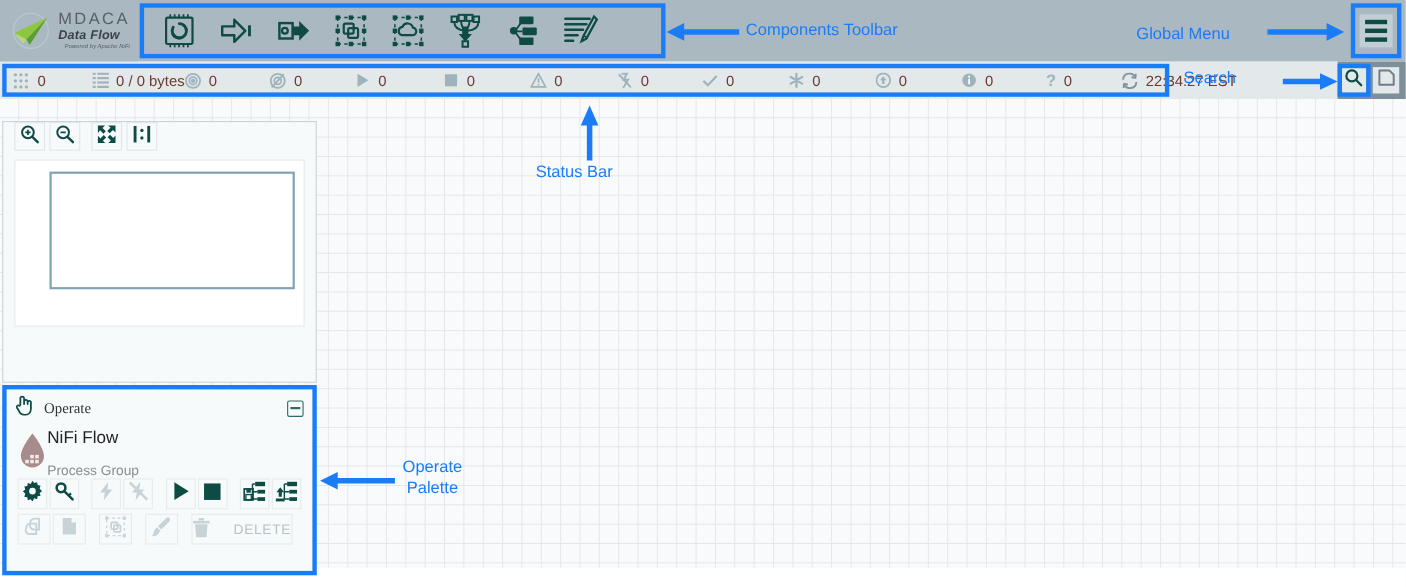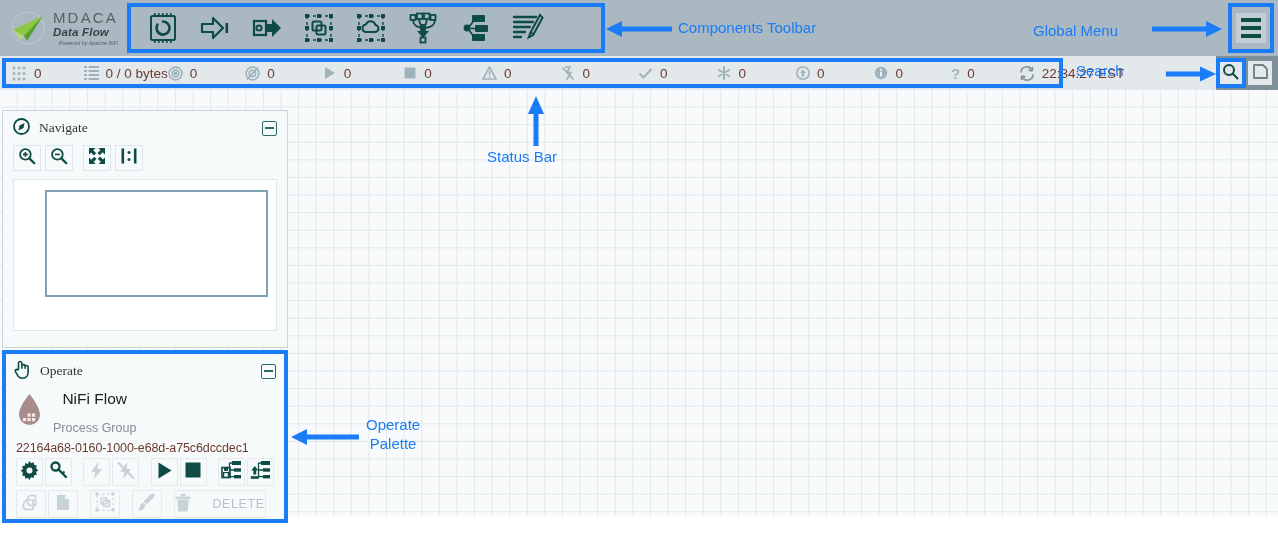--- a/index.html
+++ b/index.html
@@ -175,21 +175,21 @@
     background: #fff;
   }
 
   #operate-panel {
     position: absolute; left: 2px; top: 350px;
     width: 286px; height: 173px;
     background: #f7fafb;
     border: 4px solid #1a7cf7;
   }
   #op-body { padding: 2px 10px 0 10px; }
-  .op-head { display: flex; align-items: flex-start; gap: 10px; text-align: center; }
+  .op-head { display: flex; align-items: flex-start; gap: 0; }
   .op-drop { width: 27px; height: 36px; flex: 0 0 27px; margin-top:2px;}
   .op-name { font-size: 15.5px; color: #222; line-height: 1.1; }
   .op-type { font-size: 12.5px; color: #888e91; margin-top: 14px; }
   .op-id {
     font-size: 12.5px; color: #6b3b32;
     margin: 6px 0 3px 0; letter-spacing: -0.1px;
     font-family: "Liberation Sans", sans-serif;
   }
   .op-row { display: flex; align-items: center; gap: 2px; }
   .op-row.second { margin-top: 4px; }
@@ -533,32 +533,20 @@
           <path d="M2 2 h9 l4 4 v9 h-13 z" stroke-linejoin="round"></path>
         </svg>
       </span>
     </div>
   </div>
 
   <div id="status-box-outline"></div>
   <div id="search-box-outline"></div>
 
   <div id="navigate-panel">
-    <div class="panel-header">
-      <span>
-        <svg width="17" height="17" viewBox="0 0 17 17">
-          <circle cx="8.5" cy="8.5" r="7.5" fill="none" stroke="#0d4b44" stroke-width="1.8"></circle>
-          <path d="M11.5 5 L6.5 7.5 L5.5 12.5 L10.5 10 Z" fill="#0d4b44"></path>
-        </svg>
-      </span>
-      <span class="panel-title">Navigate</span>
-      <span class="panel-collapse">
-          <i></i>
-        </span>
-    </div>
 
     <div id="nav-toolbar">
       <div class="nav-btn">
         <span>
           <svg width="18" height="18" viewBox="0 0 18 18" fill="none" stroke="#0d4b44" stroke-width="1.8">
             <circle cx="7.4" cy="7.4" r="5.3"></circle>
               <path d="M11.4 11.4 L16.3 16.3" stroke-width="2.2" stroke-linecap="round"></path>
             <path d="M7.4 5 V9.8 M5 7.4 H9.8" stroke-width="1.6"></path>
           </svg>
         </span>
@@ -625,21 +613,20 @@
               <rect x="7" y="26" width="3.2" height="3.2"></rect>
             </g>
           </svg>
         </span>
         <span>
           <div class="op-name">NiFi Flow</div>
           <div class="op-type">Process Group</div>
         </span>
       </div>
 
-      <div class="op-id">22164a68-0160-1000-e68d-a75c6dccdec1</div>
 
       <div class="op-row">
         <div class="op-btn">
           <span>
             <svg width="19" height="19" viewBox="0 0 19 19" fill="#0d4b44">
               <path d="M9.5 0 l1.6 2.2 l2.6 -.9 l.5 2.7 l2.7 .5 l-.9 2.6 L18.2 9.5 l-2.2 1.6 l.9 2.6 l-2.7 .5 l-.5 2.7 l-2.6 -.9 L9.5 19 l-1.6 -2.2 l-2.6 .9 l-.5 -2.7 l-2.7 -.5 l.9 -2.6 L.8 9.5 l2.2 -1.6 l-.9 -2.6 l2.7 -.5 l.5 -2.7 l2.6 .9 z"></path>
               <circle cx="9.5" cy="9.5" r="3" fill="#f7fafb"></circle>
             </svg>
           </span>
         </div>

